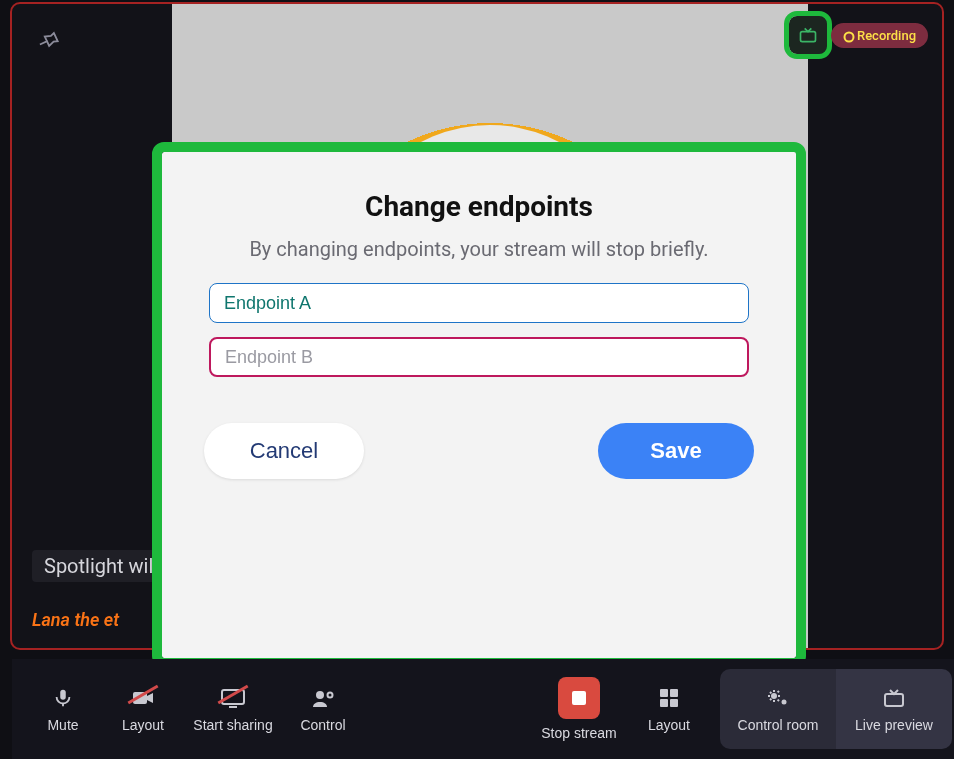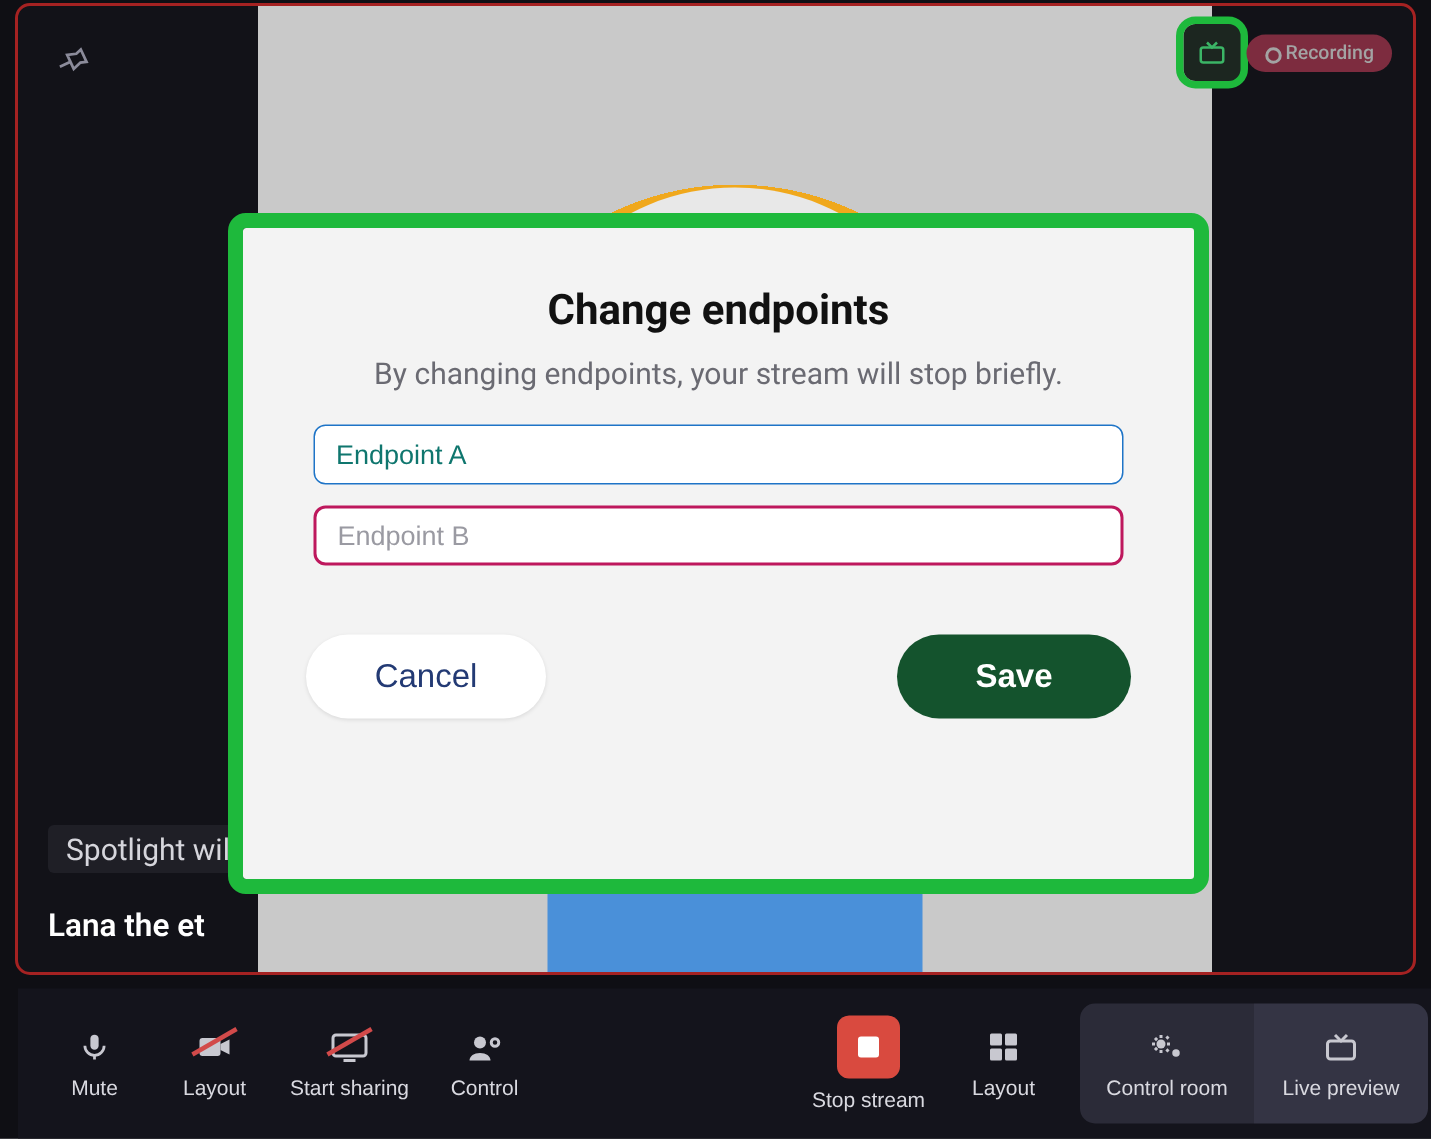--- a/index.html
+++ b/index.html
@@ -48,38 +48,38 @@
   .top-right {
     position:absolute; right:14px; top:12px; display:flex; gap:4px; align-items:center;
   }
   .tv-badge {
     width:38px; height:38px; border-radius:8px; background:#1c2620;
     outline: 5px solid #1eb93c;
     display:flex; align-items:center; justify-content:center; color:#3bb566;
   }
   .rec-badge {
     display:flex; align-items:center; gap:6px;
-    background:#7d2c3f; color:#a3a3a3; font-size:13px; font-weight:500;
+    background:#7d2c3f; color:#fde047; font-size:13px; font-weight:500;
     padding:5px 12px; border-radius:14px;
   }
   .rec-dot { width:8px; height:8px; }
 
   .spotlight-badge {
     position:absolute; left:20px; bottom:66px;
     background:rgba(40,40,48,.6); color:#d6d6dc; font-size:20px;
     padding:4px 12px; border-radius:4px;
   }
   .participant-name {
     position:absolute; left:20px; bottom:18px;
-    color:#ffffff; font-size:21px; font-weight:600;
+    color:#f97316; font-size:18px; font-weight:600;font-style:italic;
   }
 
   
   .modal {
-    position:absolute; left:162px; top:152px; width:634px; height:434px;
+    position:absolute; left:162px; top:152px; width:634px; height:506px;
     background:#f3f3f3; border-radius:2px;
     outline:10px solid #1eb93c;
     padding:38px 42px 30px;
     display:flex; flex-direction:column; align-items:center;
   }
   .modal-title { font-size:28px; font-weight:700; color:#111; margin-bottom:14px; }
   .modal-subtitle { font-size:20px; color:#6a6a72; margin-bottom:22px; text-align:center; }
   .modal input {
     width:540px; height:40px; border-radius:8px; border:2px solid #be185d;
     background:#fff; padding:0 14px; font-size:18px; margin-bottom:14px;
@@ -92,21 +92,21 @@
   .modal-actions {
     margin-top:32px; width:100%; display:flex; justify-content:space-between; gap:130px;
   }
   .btn-cancel {
     width:160px; height:56px; border-radius:30px; border:none;
     background:#ffffff; color:#233a74; font-size:22px; font-weight:500;
     box-shadow:0 1px 3px rgba(0,0,0,.1); cursor:pointer;
   }
   .btn-save {
     width:156px; height:56px; border-radius:30px; border:none;
-    background:#14532d; color:#fff; font-size:22px; font-weight:600; cursor:pointer;
+    background:#3b82f6; color:#fff; font-size:22px; font-weight:600; cursor:pointer;
   }
 
   
   .toolbar {
     position:absolute; left:12px; bottom:0; width:954px; height:100px;
     display:flex; align-items:center; padding:0 14px;
     background:#14141c;
   }
   .tb-group { display:flex; gap:6px; }
   .tb-btn {

